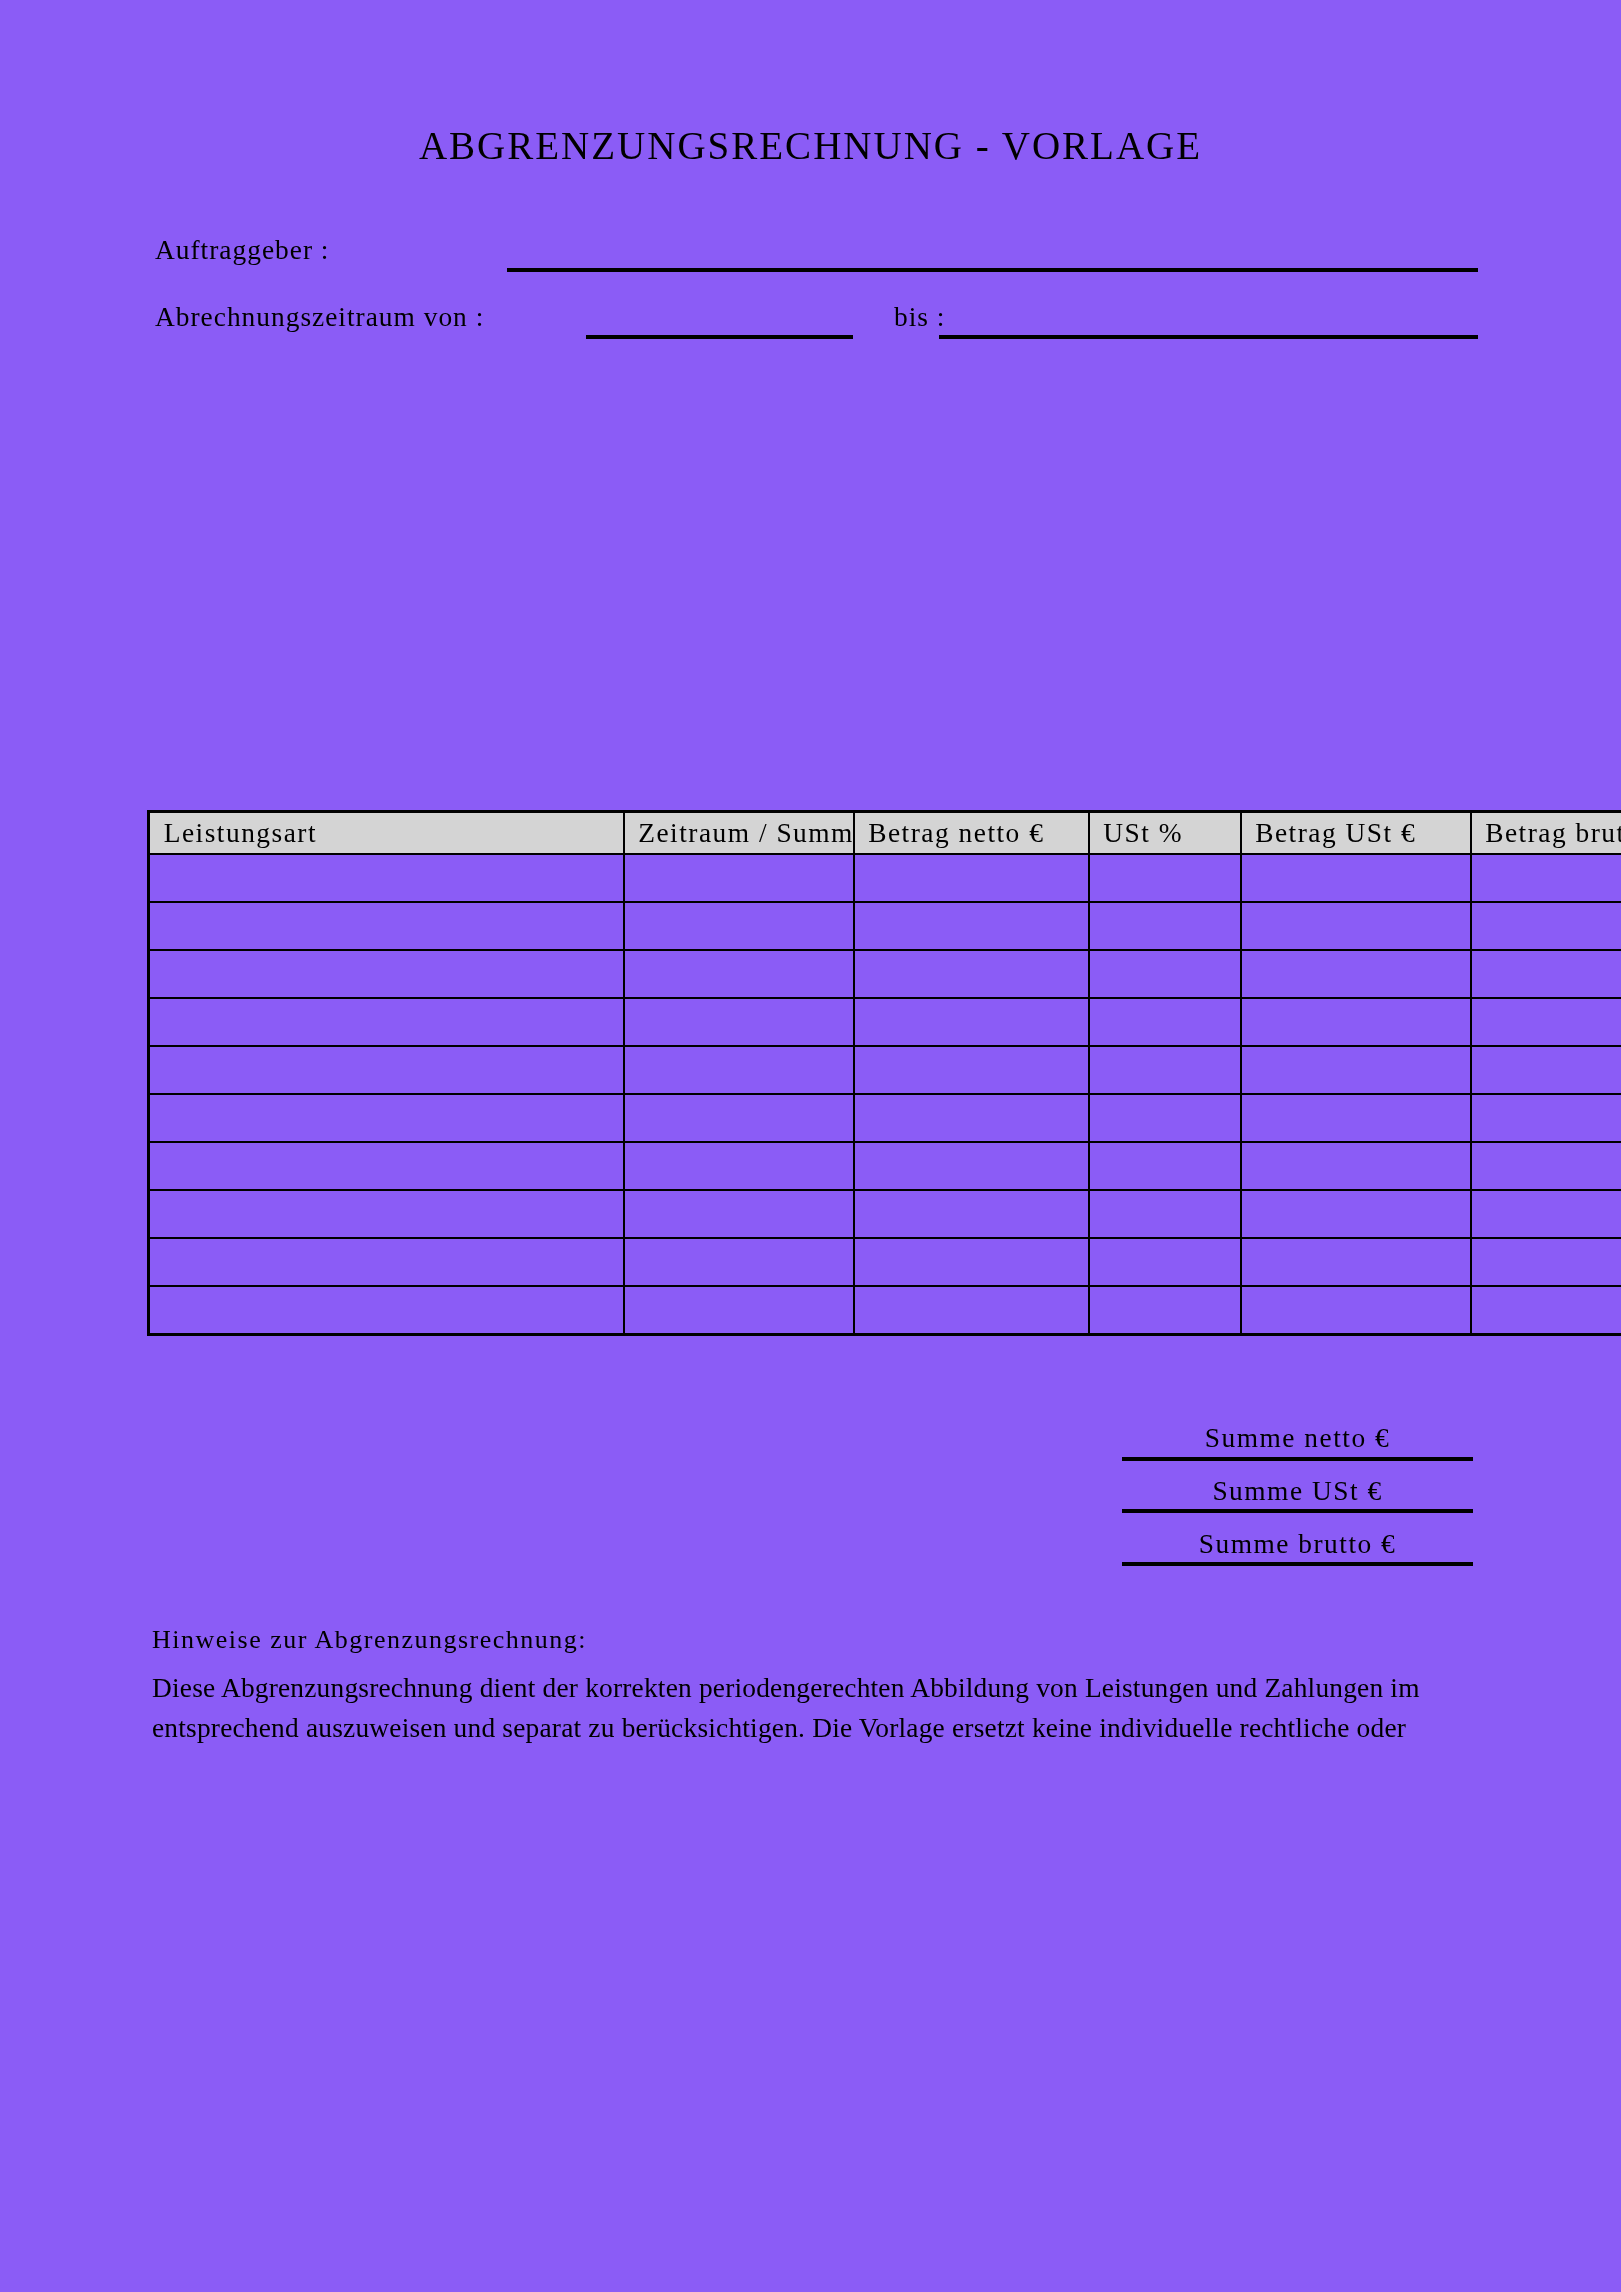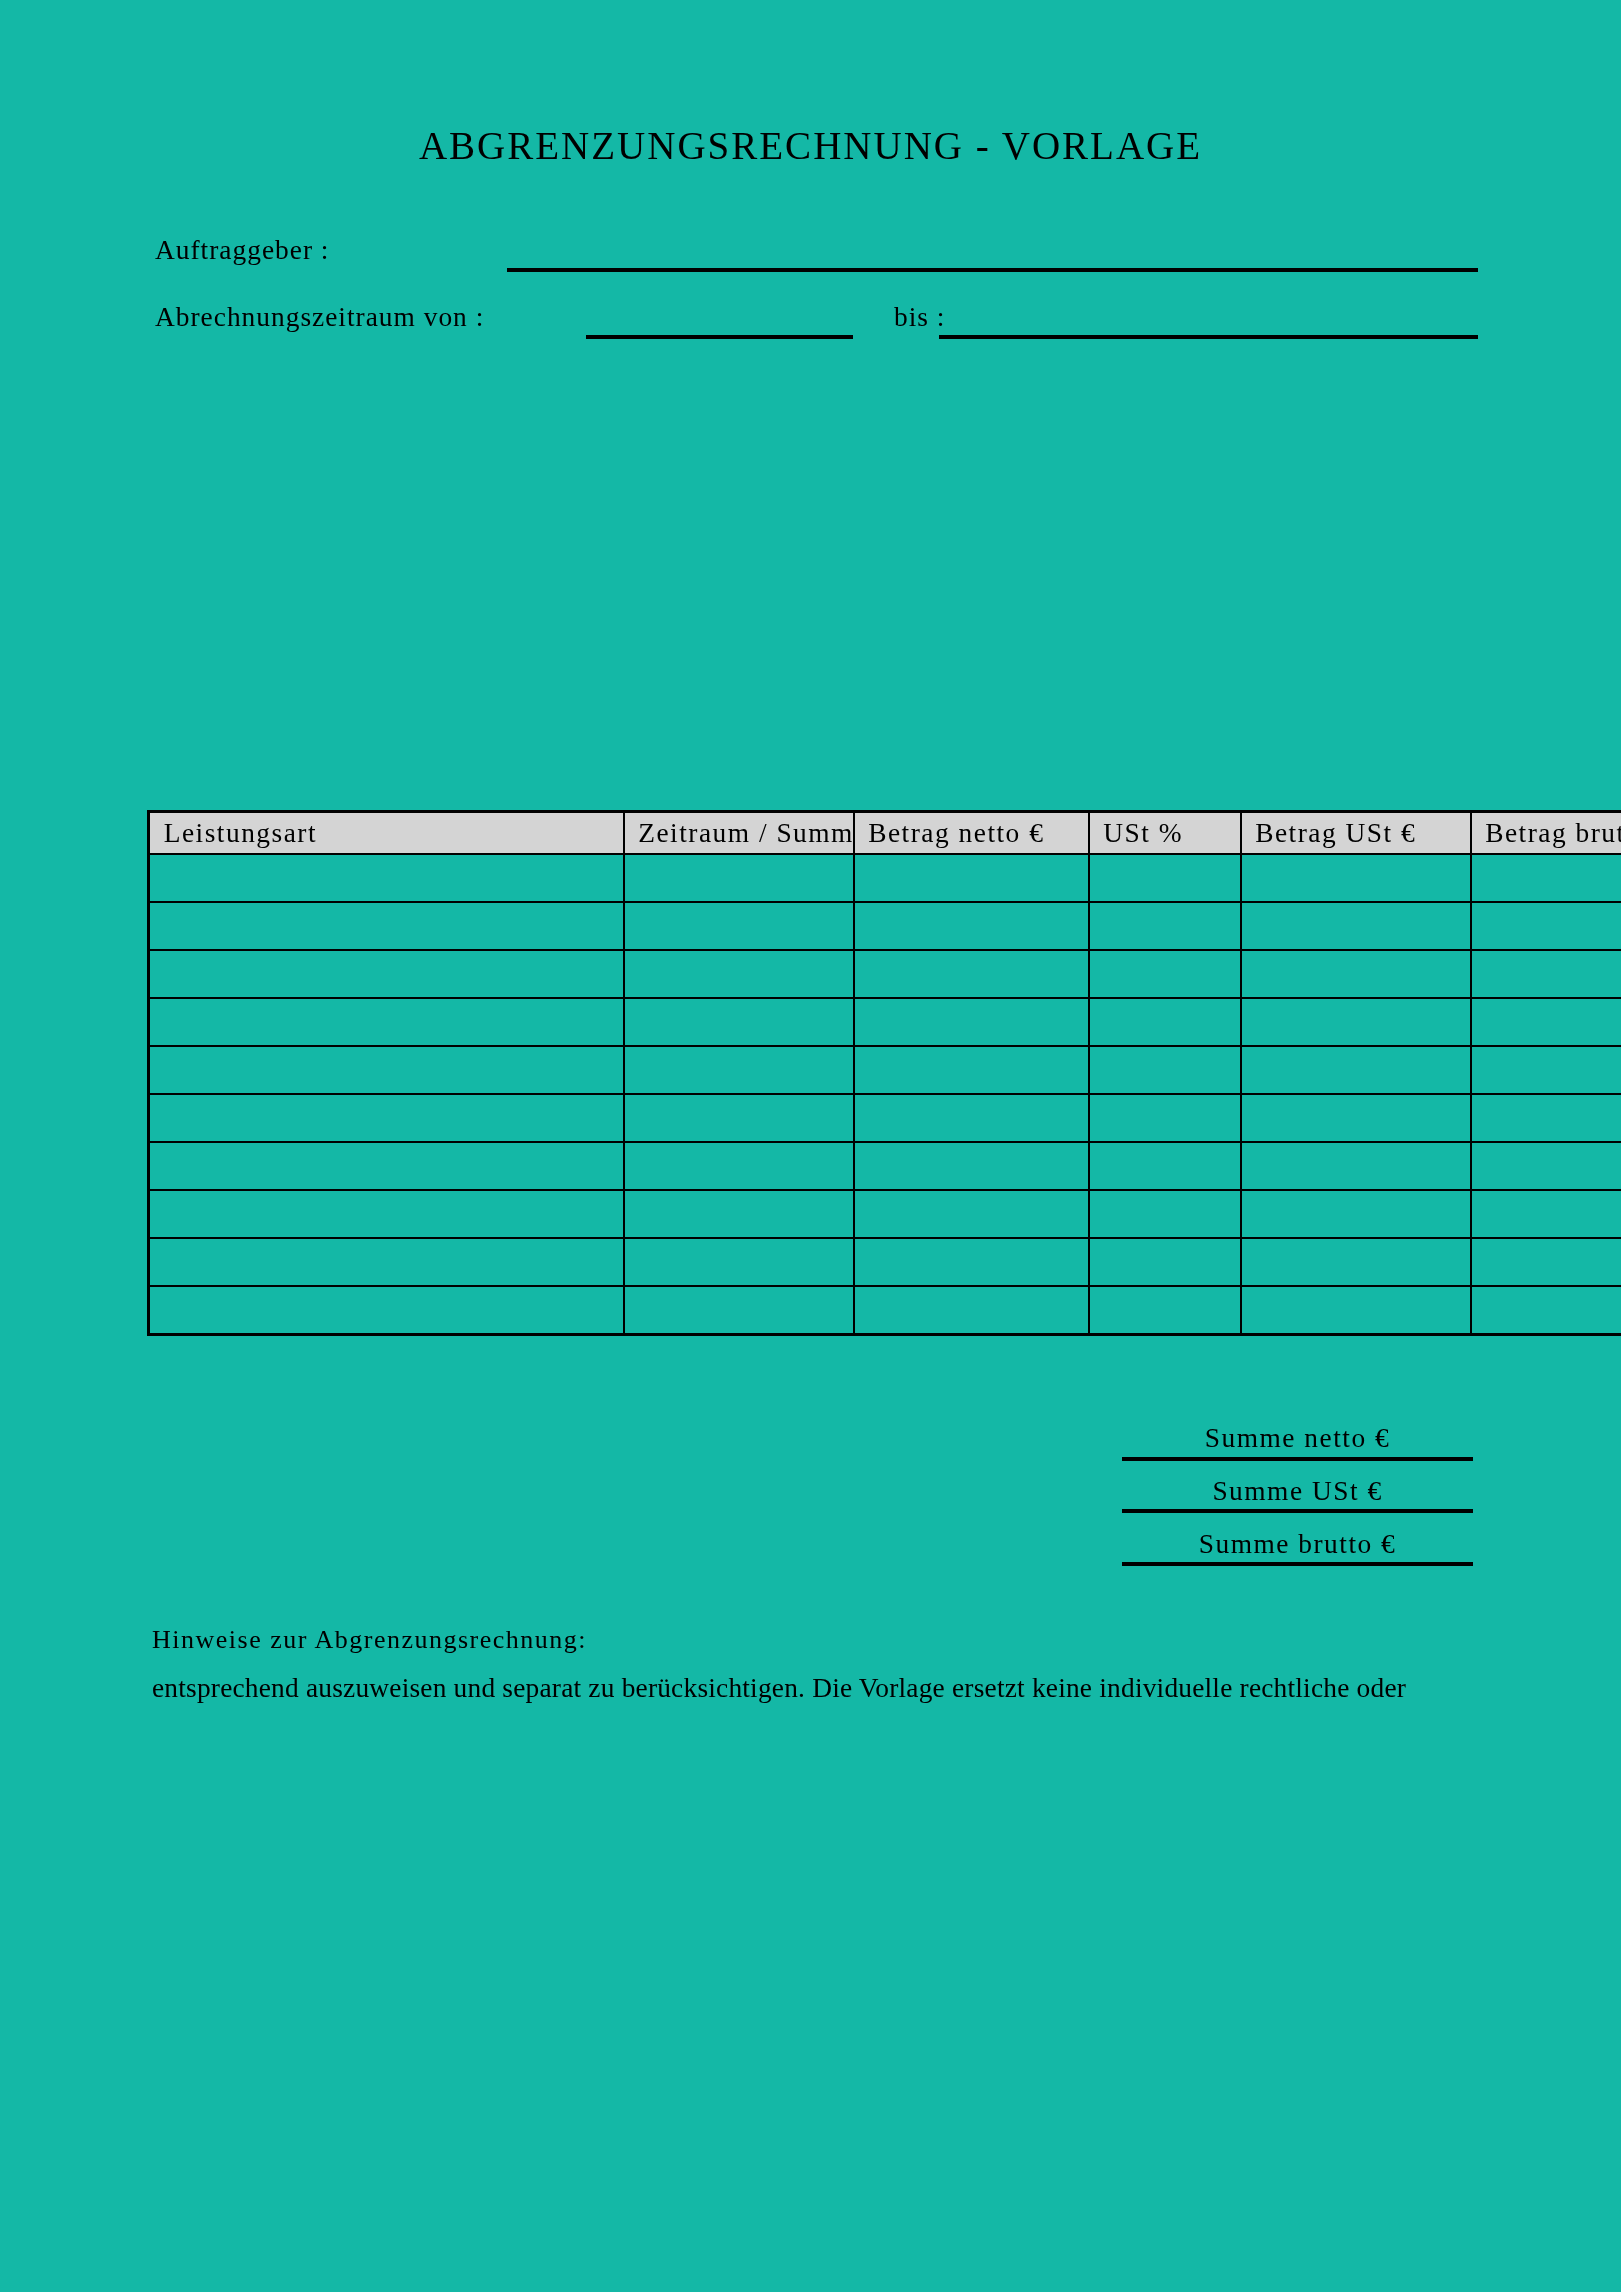--- a/index.html
+++ b/index.html
@@ -1,19 +1,19 @@
 <!DOCTYPE html>
 <html><head>
 <meta charset="utf-8">
 <style>
   html,body{margin:0;padding:0;background:#888;}
   .page{
     position:relative;
     width:1621px;height:2293px;
-    background:#14b8a6;
+    background:#8b5cf6;
     overflow:hidden;
     font-family:"Liberation Serif","DejaVu Serif",serif;
     color:#000;
   }
   .abs{position:absolute;}
   .title{
     left:0;top:123px;width:1621px;
     text-align:center;
     font-size:39px;letter-spacing:2px;
     white-space:nowrap;
@@ -186,17 +186,18 @@
   <div class="abs rule" style="left:1122px;top:1457px;width:351px;"></div>
 
   <div class="abs totals-label" style="left:1122px;top:1476px;">Summe USt €</div>
   <div class="abs rule" style="left:1122px;top:1509px;width:351px;"></div>
 
   <div class="abs totals-label" style="left:1122px;top:1529px;">Summe brutto €</div>
   <div class="abs rule" style="left:1122px;top:1562px;width:351px;"></div>
 
   <div class="abs notes-heading" style="left:152px;top:1625px;">Hinweise zur Abgrenzungsrechnung:</div>
   <div class="abs notes-body" style="left:152px;top:1668px;width:1333px;">
+    <div>Diese Abgrenzungsrechnung dient der korrekten periodengerechten Abbildung von Leistungen und Zahlungen im</div>
     <div>entsprechend auszuweisen und separat zu berücksichtigen. Die Vorlage ersetzt keine individuelle rechtliche oder</div>
   </div>
 
 </div>
 
 
 </body></html>

